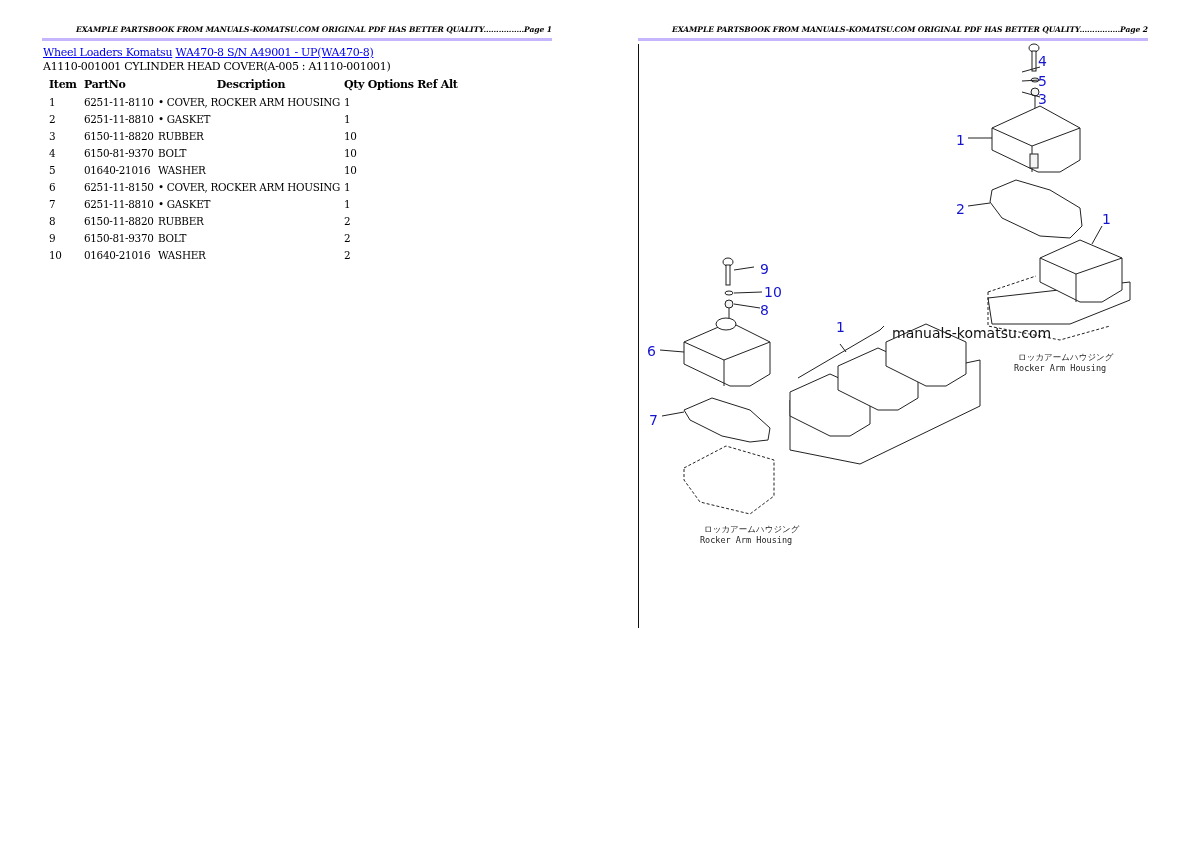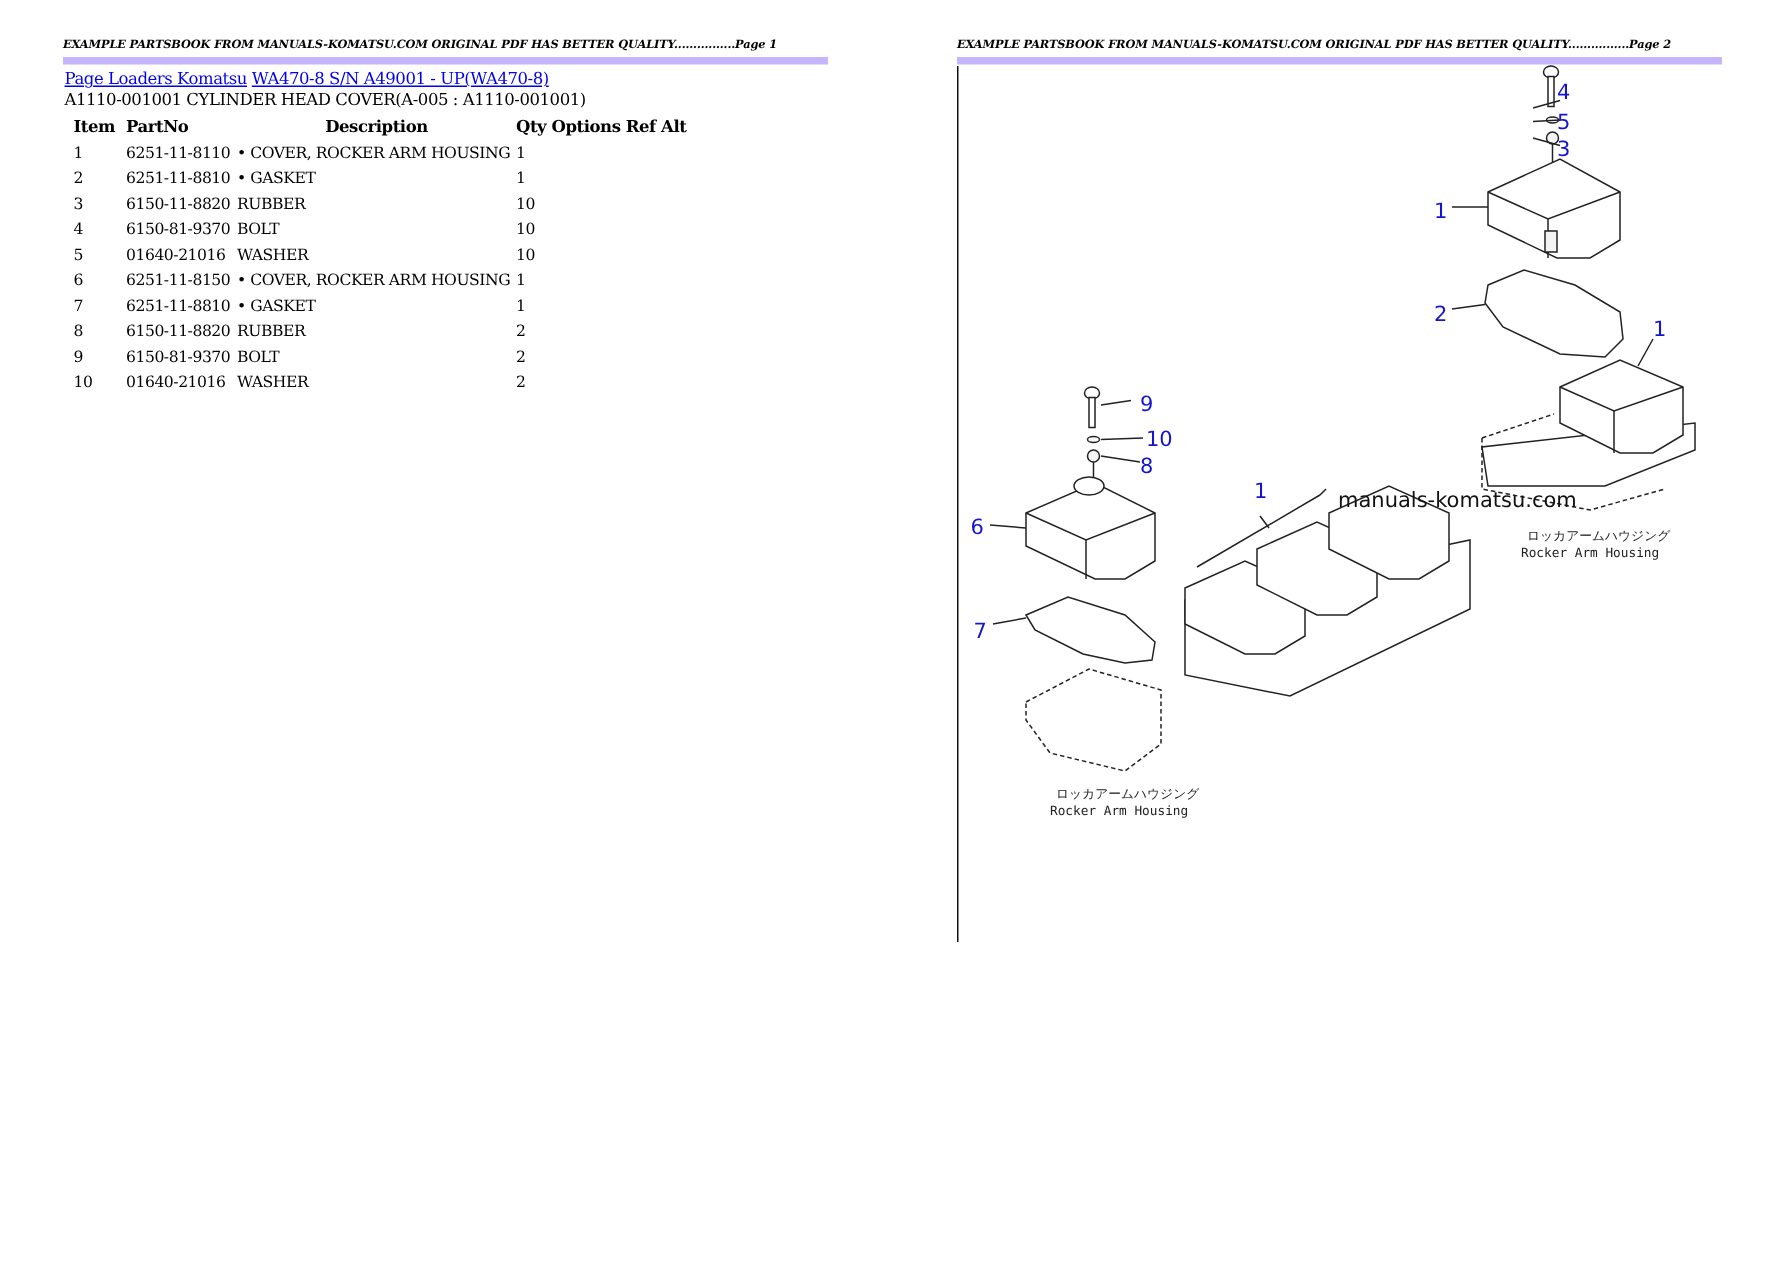--- a/index.html
+++ b/index.html
@@ -1,20 +1,20 @@
 <!DOCTYPE html>
 <html><head>
   <meta charset="utf-8">
   <style>
     html, body { margin: 0; padding: 0; background: #ffffff; }
     body { width: 1190px; height: 842px; position: relative; overflow: hidden;
            font-family: "DejaVu Serif", "Liberation Serif", serif; color: #000; }
     .page-header { position: absolute; top: 25px; height: 12px;
                    font-family: "DejaVu Serif", serif; font-size: 7.6px; font-weight: bold; font-style: italic;
-                   text-align: left; border-bottom: 5px solid #c4b5fd; padding-bottom: 1px; letter-spacing: -0.1px; }
+                   text-align: right; border-bottom: 3px solid #c4b5fd; padding-bottom: 1px; letter-spacing: -0.1px; }
     #hdr1 { left: 42px; width: 510px; }
     #hdr2 { left: 638px; width: 510px; }
     .breadcrumb { position: absolute; left: 43px; top: 46px; font-size: 11px; white-space: nowrap; letter-spacing: -0.3px; }
     .breadcrumb a { color: #0000ee; text-decoration: underline; cursor: pointer; }
     .subtitle { position: absolute; left: 43px; top: 60px; font-size: 11px; white-space: nowrap; letter-spacing: -0.3px; }
     table.parts { position: absolute; left: 43px; top: 76px; border-collapse: collapse; font-size: 10.4px; letter-spacing: -0.3px; }
     table.parts th { font-weight: bold; text-align: left; padding: 0; height: 17px; white-space: nowrap; font-size: 11px; }
     table.parts td { padding: 0; height: 17px; white-space: nowrap; vertical-align: middle; }
     .c-item { width: 35px; padding-left: 6px !important; }
     .c-part { width: 74px; }
@@ -31,21 +31,21 @@
     .part { stroke: #222; stroke-width: 1; fill: #fff; }
     .part-dark { stroke: #222; stroke-width: 1; fill: #f4f4f4; }
   </style>
 </head>
 <body>
 
 <div id="hdr1" class="page-header">EXAMPLE PARTSBOOK FROM MANUALS-KOMATSU.COM ORIGINAL PDF HAS BETTER QUALITY................Page 1</div>
 <div id="hdr2" class="page-header">EXAMPLE PARTSBOOK FROM MANUALS-KOMATSU.COM ORIGINAL PDF HAS BETTER QUALITY................Page 2</div>
 
 <div class="breadcrumb">
-  <a>Page Loaders Komatsu</a>
+  <a>Wheel Loaders Komatsu</a>
   <a>WA470-8 S/N A49001 - UP(WA470-8)</a>
 </div>
 <div class="subtitle">A1110-001001 CYLINDER HEAD COVER(A-005 : A1110-001001)</div>
 
 <table class="parts">
   <thead>
     <tr>
       <th class="c-item">Item</th>
       <th class="c-part">PartNo</th>
       <th class="c-desc">Description</th>

